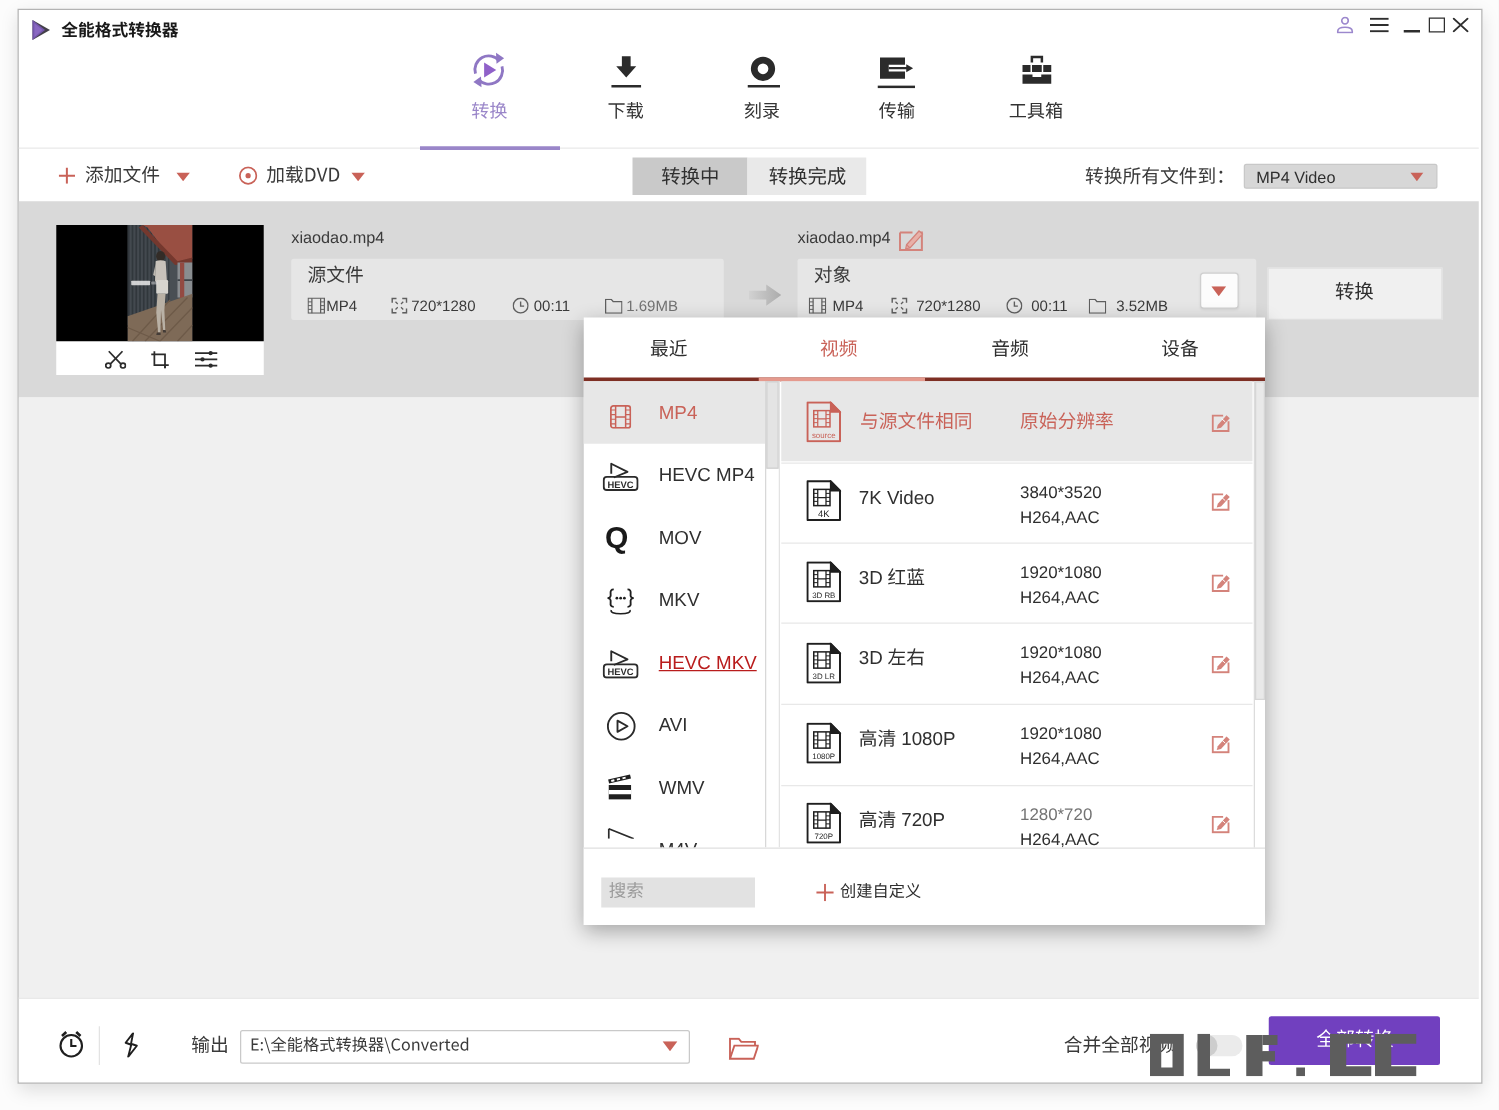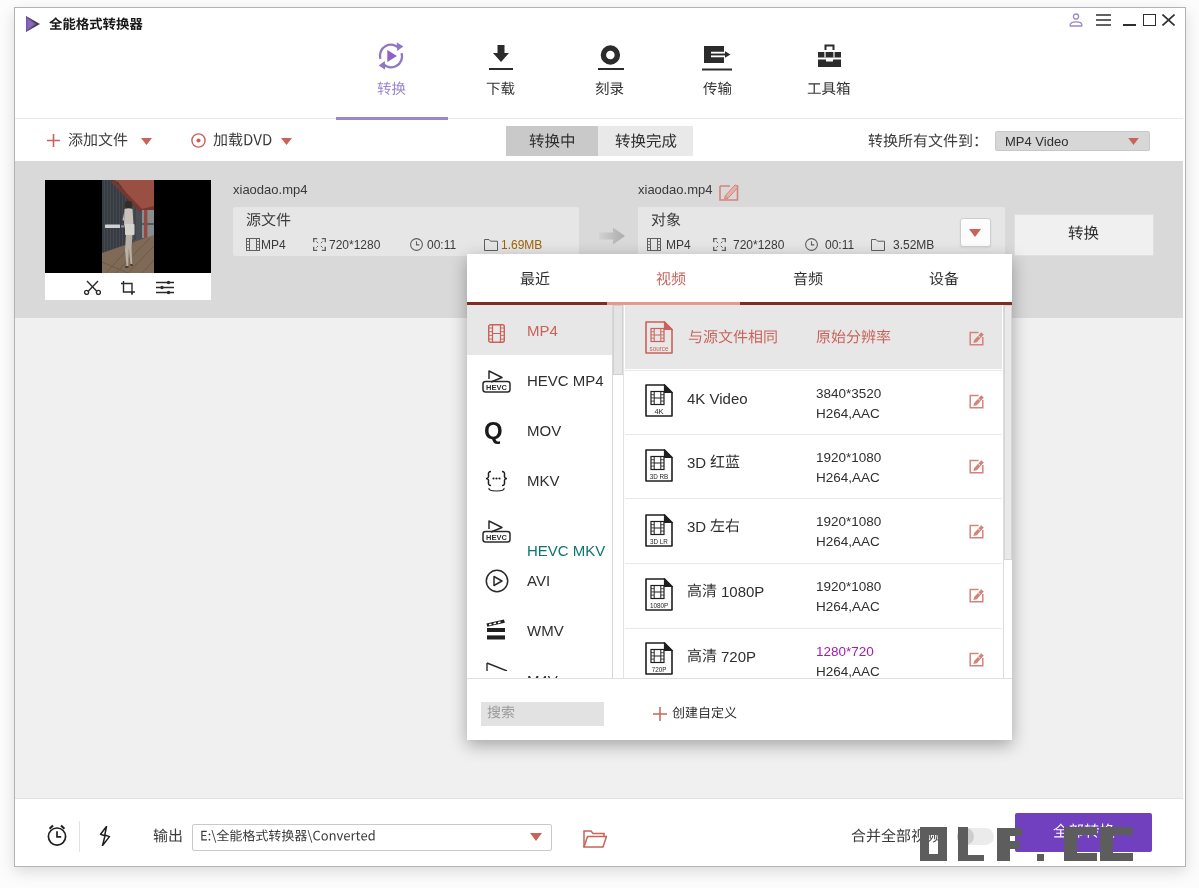--- a/index.html
+++ b/index.html
@@ -329,21 +329,21 @@
   </svg>
 <div style="position:absolute;left:329px;top:238px;font:400 12px Liberation Sans, sans-serif;color:#3a3a3a;white-space:nowrap;line-height:15px;">720*1280</div>
 <svg style="position:absolute;left:410px;top:238px" width="13" height="13" viewBox="0 0 13 13" fill="none" stroke="#5f5f5f" stroke-width="1.1">
 <circle cx="6.5" cy="6.5" r="5.9"></circle>
     <path d="M6.5 3.2 V6.9 H9.3"></path>
   </svg>
 <div style="position:absolute;left:427px;top:238px;font:400 12px Liberation Sans, sans-serif;color:#3a3a3a;white-space:nowrap;line-height:15px;">00:11</div>
 <svg style="position:absolute;left:484px;top:239px" width="14" height="12" viewBox="0 0 14 12" fill="none" stroke="#5f5f5f" stroke-width="1">
 <path d="M0.5 11.5 V0.5 H5 L6.5 2.2 H13.5 V11.5 Z"></path>
   </svg>
-<div style="position:absolute;left:501px;top:238px;font:400 12px Liberation Sans, sans-serif;color:#a16207;white-space:nowrap;line-height:15px;">1.69MB</div>
+<div style="position:absolute;left:501px;top:238px;font:400 12px Liberation Sans, sans-serif;color:#737373;white-space:nowrap;line-height:15px;">1.69MB</div>
 <svg style="position:absolute;left:599px;top:226px" width="26" height="20" viewBox="0 0 26 20">
     <defs>
       <linearGradient id="ag" x1="0" y1="0" x2="1" y2="0">
         <stop offset="0" stop-color="#d2d2d2"></stop>
         <stop offset="1" stop-color="#ababab"></stop>
       </linearGradient>
     </defs>
     <path d="M0 6.5 H14 V1.5 L26 10 L14 18.5 V13.5 H0 Z" fill="url(#ag)"></path>
   </svg>
 <div style="position:absolute;left:638px;top:182px;font:400 13px Liberation Sans, sans-serif;color:#3a3a3a;white-space:nowrap;line-height:16px;">xiaodao.mp4</div>
@@ -529,21 +529,21 @@
     <circle cx="13.5" cy="8.5" r="1.1" fill="#1f1f1f" stroke="none"></circle>
     <circle cx="16.5" cy="8.5" r="1.1" fill="#1f1f1f" stroke="none"></circle>
 <path d="M6 18 Q5 21 13.5 21 Q22 21 21 18" stroke-width="1.2"></path>
   </svg>
 <div style="position:absolute;left:527px;top:472px;z-index:11;font:400 15px Liberation Sans, sans-serif;color:#2f2f2f;white-space:nowrap;line-height:18px;">MKV</div>
 <svg style="position:absolute;left:482px;top:518px;z-index:11" width="29" height="25" viewBox="0 0 29 25" fill="none" stroke="#2b2b2b">
     <path d="M7 11 V3 L20 9.5 L9 14" stroke-width="1.5" stroke-linejoin="round"></path>
     <rect x="1" y="13.5" width="27" height="10.5" rx="2.5" stroke-width="1.5"></rect>
     <text x="14.5" y="22" font-family="Liberation Sans" font-size="7.5" font-weight="bold" fill="#2b2b2b" stroke="none" text-anchor="middle">HEVC</text>
   </svg>
-<div style="position:absolute;left:527px;top:542px;z-index:11;font:400 15px Liberation Sans, sans-serif;color:#0f766e;white-space:nowrap;line-height:18px;">HEVC MKV</div>
+<div style="position:absolute;left:527px;top:522px;z-index:11;font:400 15px Liberation Sans, sans-serif;color:#b91c1c;white-space:nowrap;line-height:18px;text-decoration:underline;">HEVC MKV</div>
 <svg style="position:absolute;left:485px;top:569px;z-index:11" width="24" height="24" viewBox="0 0 24 24" fill="none" stroke="#2b2b2b" stroke-width="1.5">
 <circle cx="12" cy="12" r="10.7"></circle>
     <path d="M9 7.5 L17 12 L9 16.5 Z" stroke-linejoin="round"></path>
   </svg>
 <div style="position:absolute;left:527px;top:572px;z-index:11;font:400 15px Liberation Sans, sans-serif;color:#2f2f2f;white-space:nowrap;line-height:18px;">AVI</div>
 <svg style="position:absolute;left:486px;top:619px;z-index:11" width="19" height="21" viewBox="0 0 19 21">
 <g fill="#1f1f1f">
       <path d="M0.5 4.5 L18 0.5 L18.8 3.8 L1.3 7.8 Z"></path>
 <rect x="1" y="9" width="18" height="11.5"></rect>
     </g>
@@ -603,21 +603,21 @@
     <path d="M8.3 3.9 L11.2 6.5" stroke="#fff" stroke-width="0.8"></path>
   </svg>
 <svg style="position:absolute;left:645px;top:384px;z-index:11" width="28" height="33" viewBox="0 0 28 33" fill="none" stroke="#1f1f1f">
     <path d="M1 1 H19.5 L27 8.5 V32 H1 Z" stroke-width="1.6" stroke-linejoin="round"></path>
     <path d="M19.5 1 L19.5 8.5 H27 Z" fill="#1f1f1f" stroke-width="1.2"></path>
     <rect x="6" y="7.5" width="13" height="13" stroke-width="1.2"></rect>
     <path d="M9.2 7.5 V20.5 M15.8 7.5 V20.5 M9.2 14 H15.8" stroke-width="1"></path>
     <path d="M6 10.7 H9.2 M6 13.9 H9.2 M6 17.1 H9.2 M15.8 10.7 H19 M15.8 13.9 H19 M15.8 17.1 H19" stroke-width="0.8"></path>
     <text x="14" y="29.5" font-family="Liberation Sans" font-size="7.5" fill="#1f1f1f" stroke="none" text-anchor="middle">4K</text>
   </svg>
-<div style="position:absolute;left:687px;top:390px;z-index:11;font:400 15px Liberation Sans, sans-serif;color:#2f2f2f;white-space:nowrap;line-height:18px;">4K Video</div>
+<div style="position:absolute;left:687px;top:390px;z-index:11;font:400 15px Liberation Sans, sans-serif;color:#2f2f2f;white-space:nowrap;line-height:18px;">7K Video</div>
 <div style="position:absolute;left:816px;top:386px;z-index:11;font:400 13.5px Liberation Sans, sans-serif;color:#2f2f2f;white-space:nowrap;line-height:16.5px;">3840*3520</div>
 <div style="position:absolute;left:816px;top:406px;z-index:11;font:400 13.5px Liberation Sans, sans-serif;color:#2f2f2f;white-space:nowrap;line-height:16.5px;">H264,AAC</div>
 <svg style="position:absolute;left:969px;top:394px;z-index:11" width="16" height="15" viewBox="0 0 16 15" fill="none">
     <path d="M9.5 1.5 H1.2 V13.8 H13.8 V6" stroke="#d4837b" stroke-width="1.5"></path>
     <path d="M5.2 8.9 L12.2 1.2 L14.8 3.5 L7.8 11.2 L4.4 12 Z" fill="#d4837b"></path>
     <path d="M8.3 3.9 L11.2 6.5" stroke="#fff" stroke-width="0.8"></path>
   </svg>
 <svg style="position:absolute;left:645px;top:449px;z-index:11" width="28" height="33" viewBox="0 0 28 33" fill="none" stroke="#1f1f1f">
     <path d="M1 1 H19.5 L27 8.5 V32 H1 Z" stroke-width="1.6" stroke-linejoin="round"></path>
     <path d="M19.5 1 L19.5 8.5 H27 Z" fill="#1f1f1f" stroke-width="1.2"></path>
@@ -700,21 +700,21 @@
   </svg>
 <div style="position:absolute;left:687px;top:648px;z-index:11;">
     <svg width="30.0" height="20" viewBox="0 0 30.0 20" style="display:block;overflow:visible">
       <g fill="#2f2f2f" transform="translate(0,13.2) scale(0.015,-0.015)">
         <use href="#g74" x="0"></use>
         <use href="#g75" x="1000"></use>
       </g>
     </svg>
   </div>
 <div style="position:absolute;left:721px;top:648px;z-index:11;font:400 15px Liberation Sans, sans-serif;color:#2f2f2f;white-space:nowrap;line-height:18px;">720P</div>
-<div style="position:absolute;left:816px;top:644px;z-index:11;font:400 13.5px Liberation Sans, sans-serif;color:#a21caf;white-space:nowrap;line-height:16.5px;">1280*720</div>
+<div style="position:absolute;left:816px;top:644px;z-index:11;font:400 13.5px Liberation Sans, sans-serif;color:#737373;white-space:nowrap;line-height:16.5px;">1280*720</div>
 <div style="position:absolute;left:816px;top:664px;z-index:11;font:400 13.5px Liberation Sans, sans-serif;color:#2f2f2f;white-space:nowrap;line-height:16.5px;">H264,AAC</div>
 <svg style="position:absolute;left:969px;top:652px;z-index:11" width="16" height="15" viewBox="0 0 16 15" fill="none">
     <path d="M9.5 1.5 H1.2 V13.8 H13.8 V6" stroke="#d4837b" stroke-width="1.5"></path>
     <path d="M5.2 8.9 L12.2 1.2 L14.8 3.5 L7.8 11.2 L4.4 12 Z" fill="#d4837b"></path>
     <path d="M8.3 3.9 L11.2 6.5" stroke="#fff" stroke-width="0.8"></path>
   </svg>
 <div style="position:absolute;left:467px;top:678px;width:545px;height:62px;background:#fff;z-index:12;"></div>
 <div style="position:absolute;left:467px;top:678px;width:545px;height:1px;background:#e0e0e0;z-index:12;"></div>
 <div style="position:absolute;left:481px;top:702px;width:123px;height:24px;background:#e2e2e2;z-index:12;"></div>
 <div style="position:absolute;left:487px;top:705px;z-index:13;">

